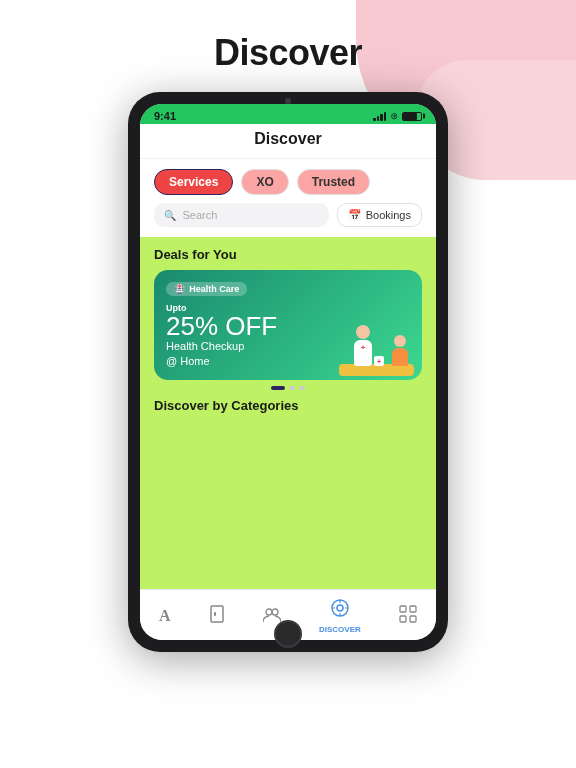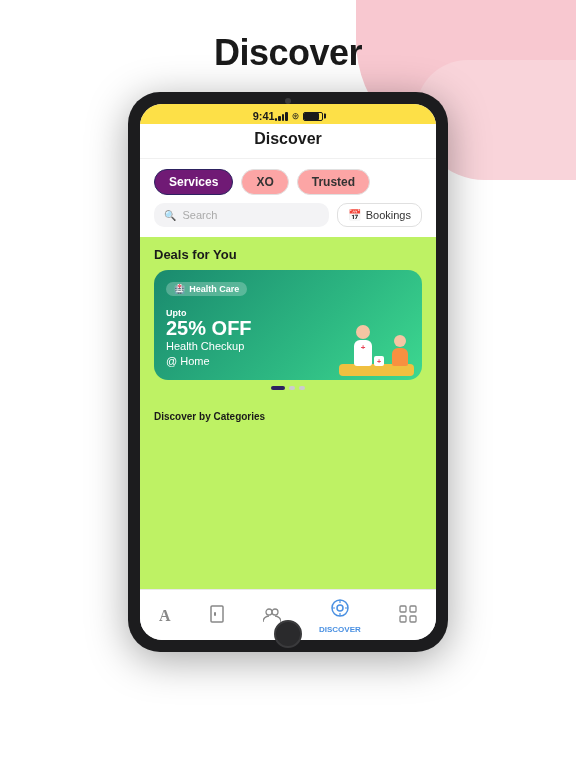--- a/index.html
+++ b/index.html
@@ -100,24 +100,24 @@
       background: #f5f5f7;
       border-radius: 22px;
       overflow: hidden;
       display: flex;
       flex-direction: column;
     }
 
     
     .status-bar {
       display: flex;
-      justify-content: center;
+      justify-content: space-between;
       align-items: center;
       padding: 6px 14px 2px;
-      background: #fde047;
+      background: #22c55e;
     }
     .status-time {
       font-size: 11px;
       font-weight: 700;
       color: #1a1a1a;
     }
     .status-icons {
       display: flex;
       gap: 4px;
       align-items: center;
@@ -184,21 +184,21 @@
       padding: 5px 14px;
       border-radius: 20px;
       font-size: 12px;
       font-weight: 600;
       border: 1.5px solid #e0e0e0;
       background: #fca5a5;
       color: #333;
       cursor: pointer;
     }
     .tab-btn.active {
-      background: #701a75;
+      background: #ef4444;
       color: #fff;
       border-color: #2d2260;
     }
 
     
     .search-row {
       display: flex;
       gap: 8px;
       padding: 0 14px 10px;
       background: #fff;
@@ -274,22 +274,22 @@
     }
     .deal-text {
       color: #fff;
     }
     .deal-upto {
       font-size: 9px;
       font-weight: 700;
       display: block;
     }
     .deal-percent {
-      font-size: 20px;
-      font-weight: 700;
+      font-size: 26px;
+      font-weight: 400;
       line-height: 1;
     }
     .deal-desc {
       font-size: 11px;
       font-weight: 400;
       line-height: 1.3;
     }
 
     
     .deal-illustration {
@@ -313,24 +313,24 @@
       height: 4px;
       border-radius: 3px;
       background: #ccc;
     }
     .dot.active {
       background: #2d2260;
       width: 14px;
     }
 
     .discover-cats-title {
-      font-size: 10px;
+      font-size: 13px;
       font-weight: 600;
       color: #1a1a1a;
-      margin-top: 21px;
+      margin-top: 8px;
     }
 
     
     .bottom-nav {
       display: flex;
       justify-content: space-around;
       align-items: center;
       padding: 8px 0 6px;
       background: #fff;
       border-top: 1px solid #e8e8e8;

